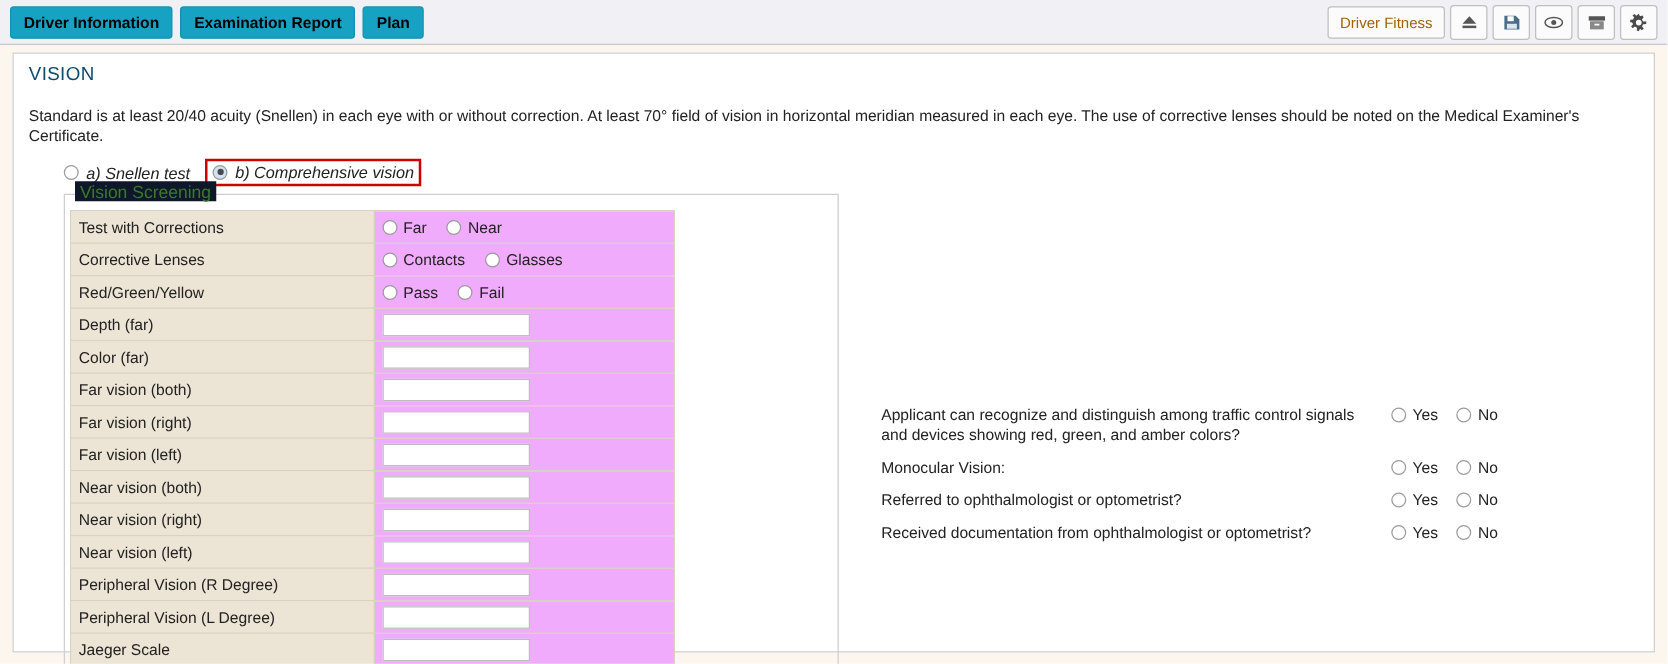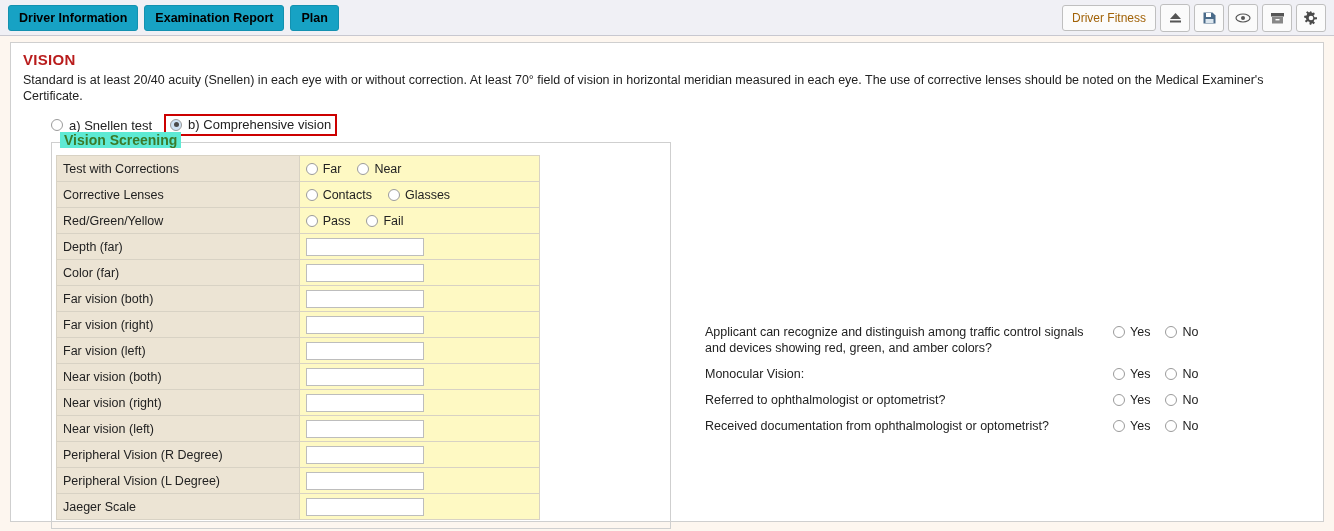--- a/index.html
+++ b/index.html
@@ -77,39 +77,40 @@
   }
   .vision-panel {
     border: 1px solid #cfcfcf;
     background: #ffffff;
     box-sizing: border-box;
     height: 480px;
     padding: 6px 10px 0 10px;
     position: relative;
   }
   .section-title {
-    color: #b91c1c;
+    color: #0c4a6e;
     font-size: 15px;
-    font-weight: bold;
+    font-weight: normal;
     letter-spacing: 0.3px;
-    margin: 2px 0 4px 2px;
+    margin: 2px 0 17px 2px;
   }
   .standard-text {
     font-size: 12.5px;
     color: #222;
     line-height: 16px;
     margin: 0 0 10px 2px;
     max-width: 1285px;
   }
   .choice-row {
     display: flex;
     align-items: center;
     gap: 6px;
     margin: 0 0 6px 30px;
     height: 22px;
+    font-style: italic;
   }
   .radio {
     width: 12px;
     height: 12px;
     border-radius: 50%;
     border: 1px solid #9b9b9b;
     background: #fff;
     display: inline-block;
     box-sizing: border-box;
     position: relative;
@@ -144,45 +145,45 @@
     border: 1px solid #cfcfcf;
     width: 620px;
     box-sizing: border-box;
     margin: 6px 0 0 30px;
     padding: 0 0 8px 0;
     position: relative;
   }
   .screening-legend {
     color: #3b7a2a;
     font-size: 14px;
-    font-weight: bold;
+    font-weight: normal;
     position: absolute;
     top: -11px;
     left: 8px;
-    background: #5eead4;
+    background: #0f172a;
     padding: 0 4px;
   }
   table.screen-table {
     border-collapse: collapse;
     margin: 12px 0 0 4px;
     width: 484px;
   }
   table.screen-table td {
     border: 1px solid #d8d2c4;
     height: 25px;
     padding: 0 6px;
     font-size: 12.5px;
     vertical-align: middle;
   }
   td.label-cell {
     background: #ece4d4;
     width: 318px;
   }
   td.value-cell {
-    background: #fef9c3;
+    background: #f0abfc;
     width: 284px;
     padding: 0 4px;
   }
   .opt-group {
     display: flex;
     align-items: center;
     gap: 5px;
   }
   .opt-group .gap { width: 6px; }
   .opt-lbl { font-size: 12.5px; }

